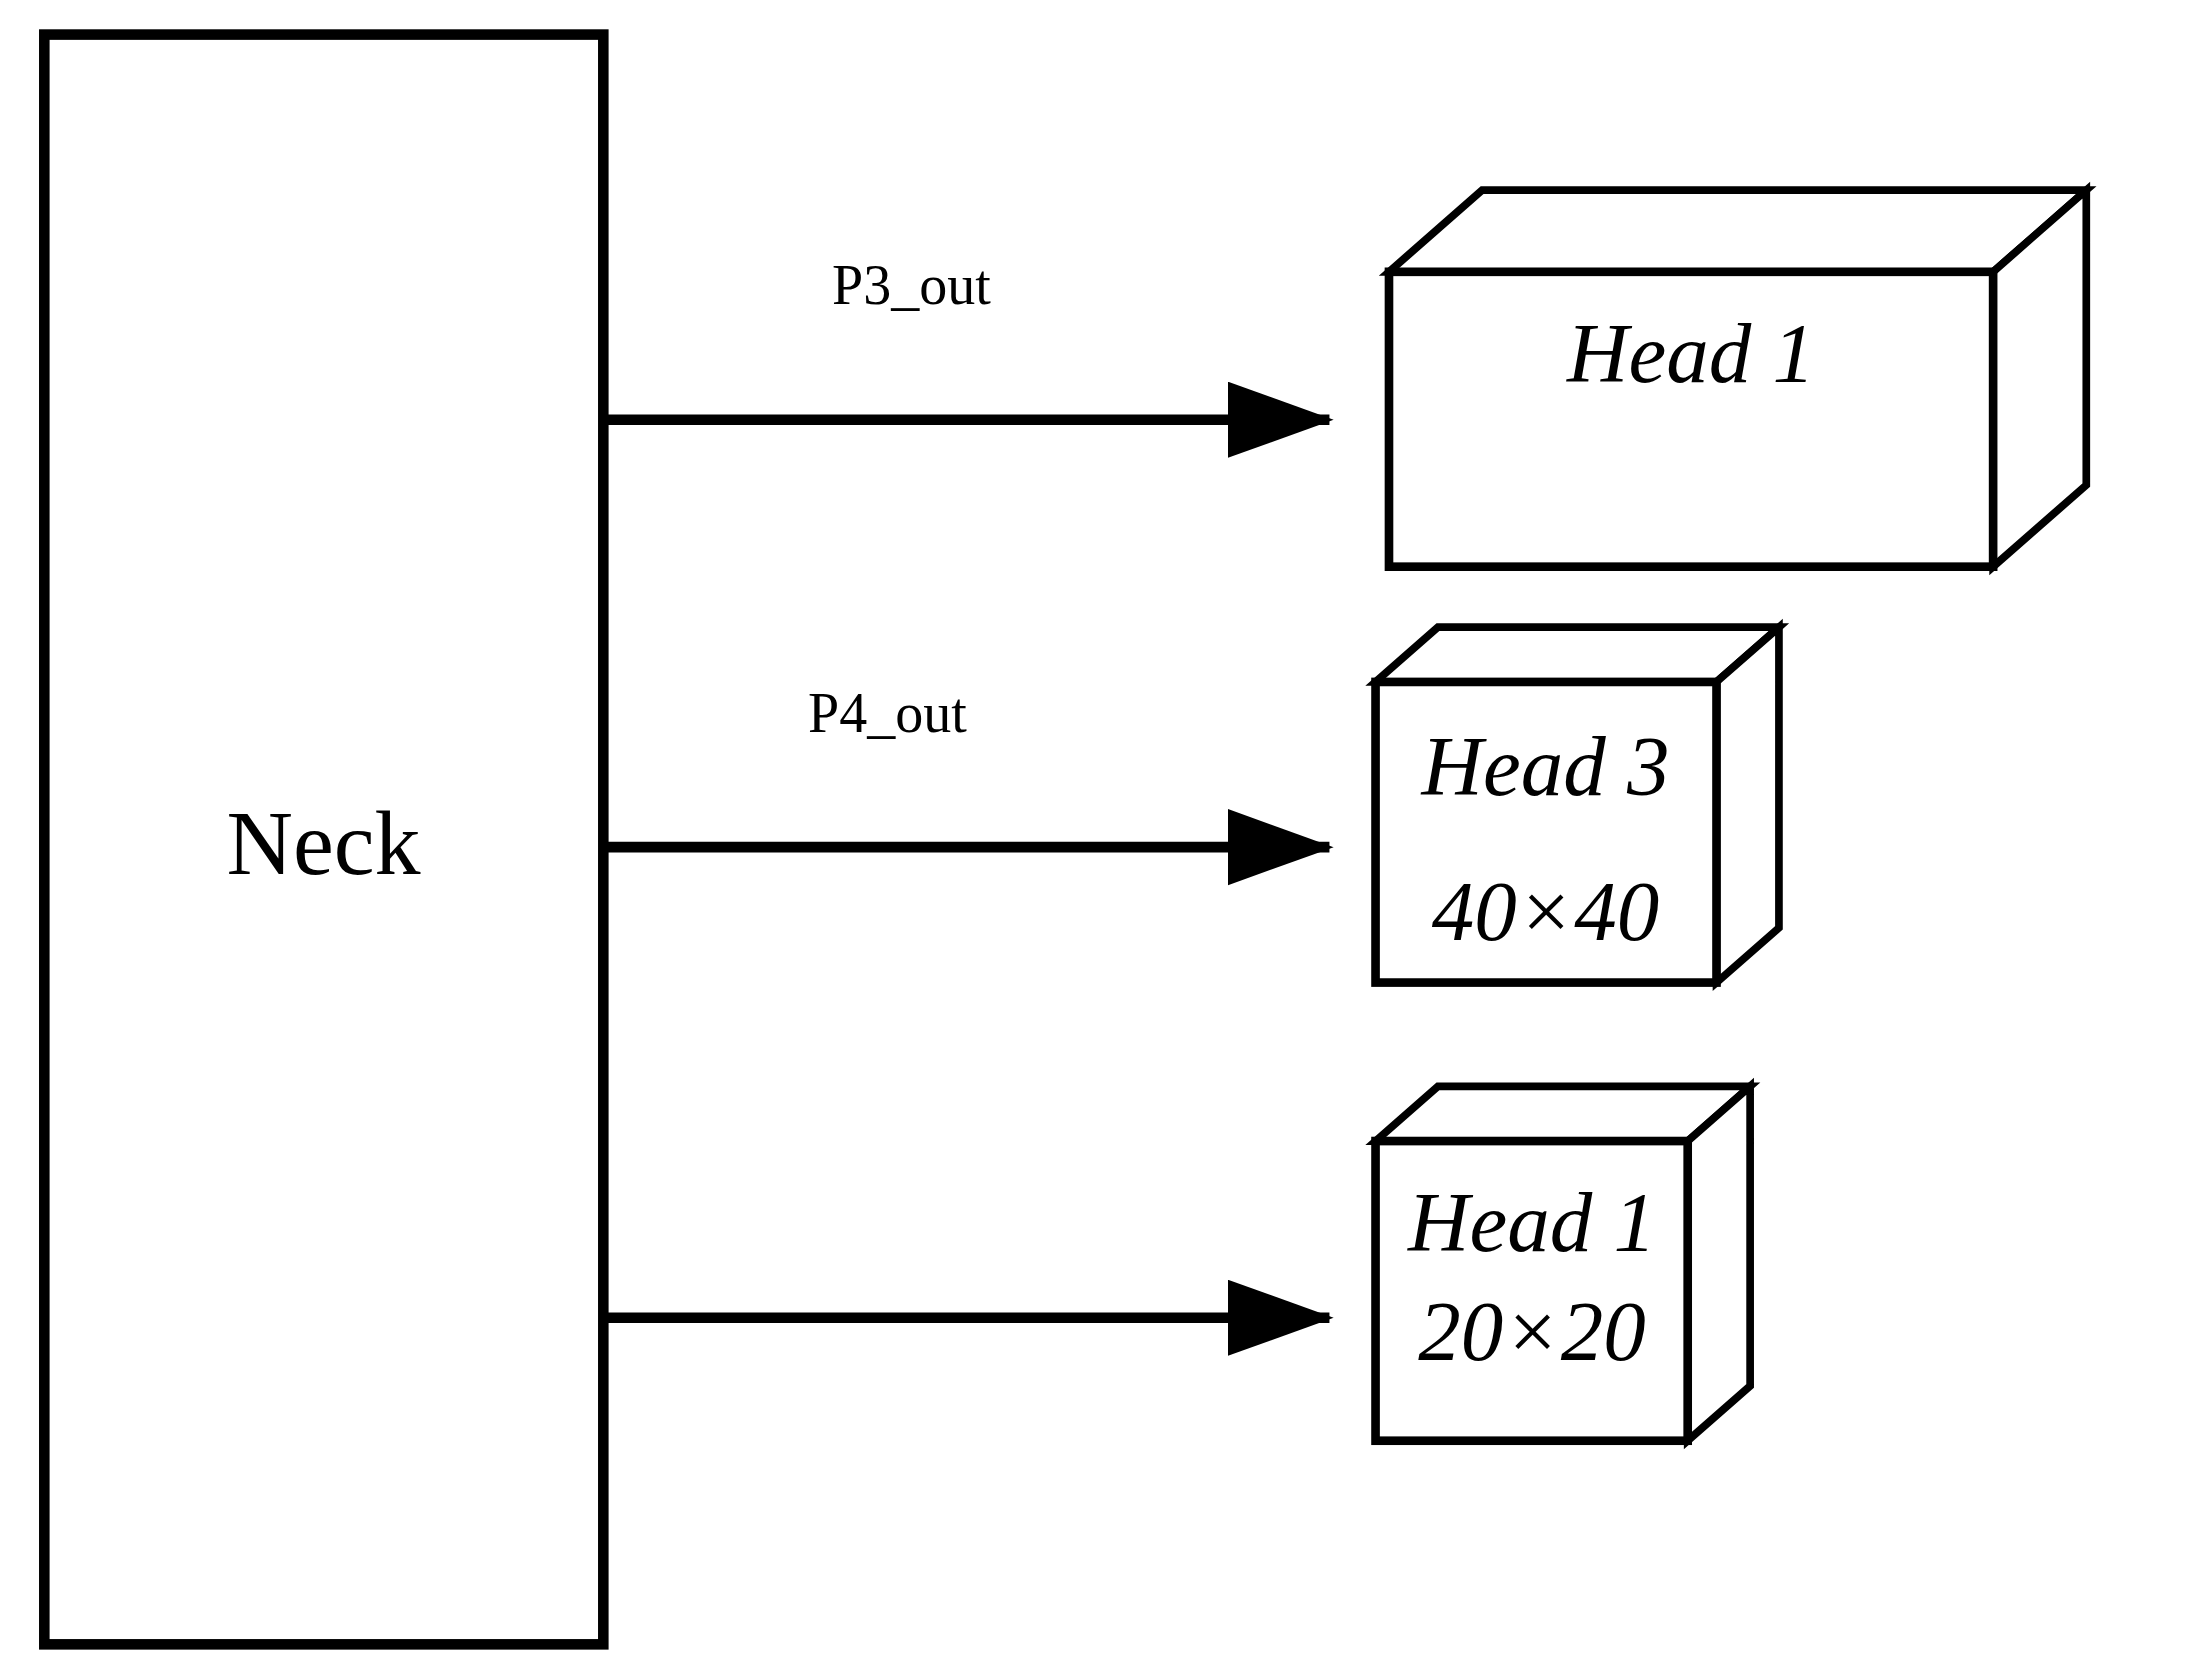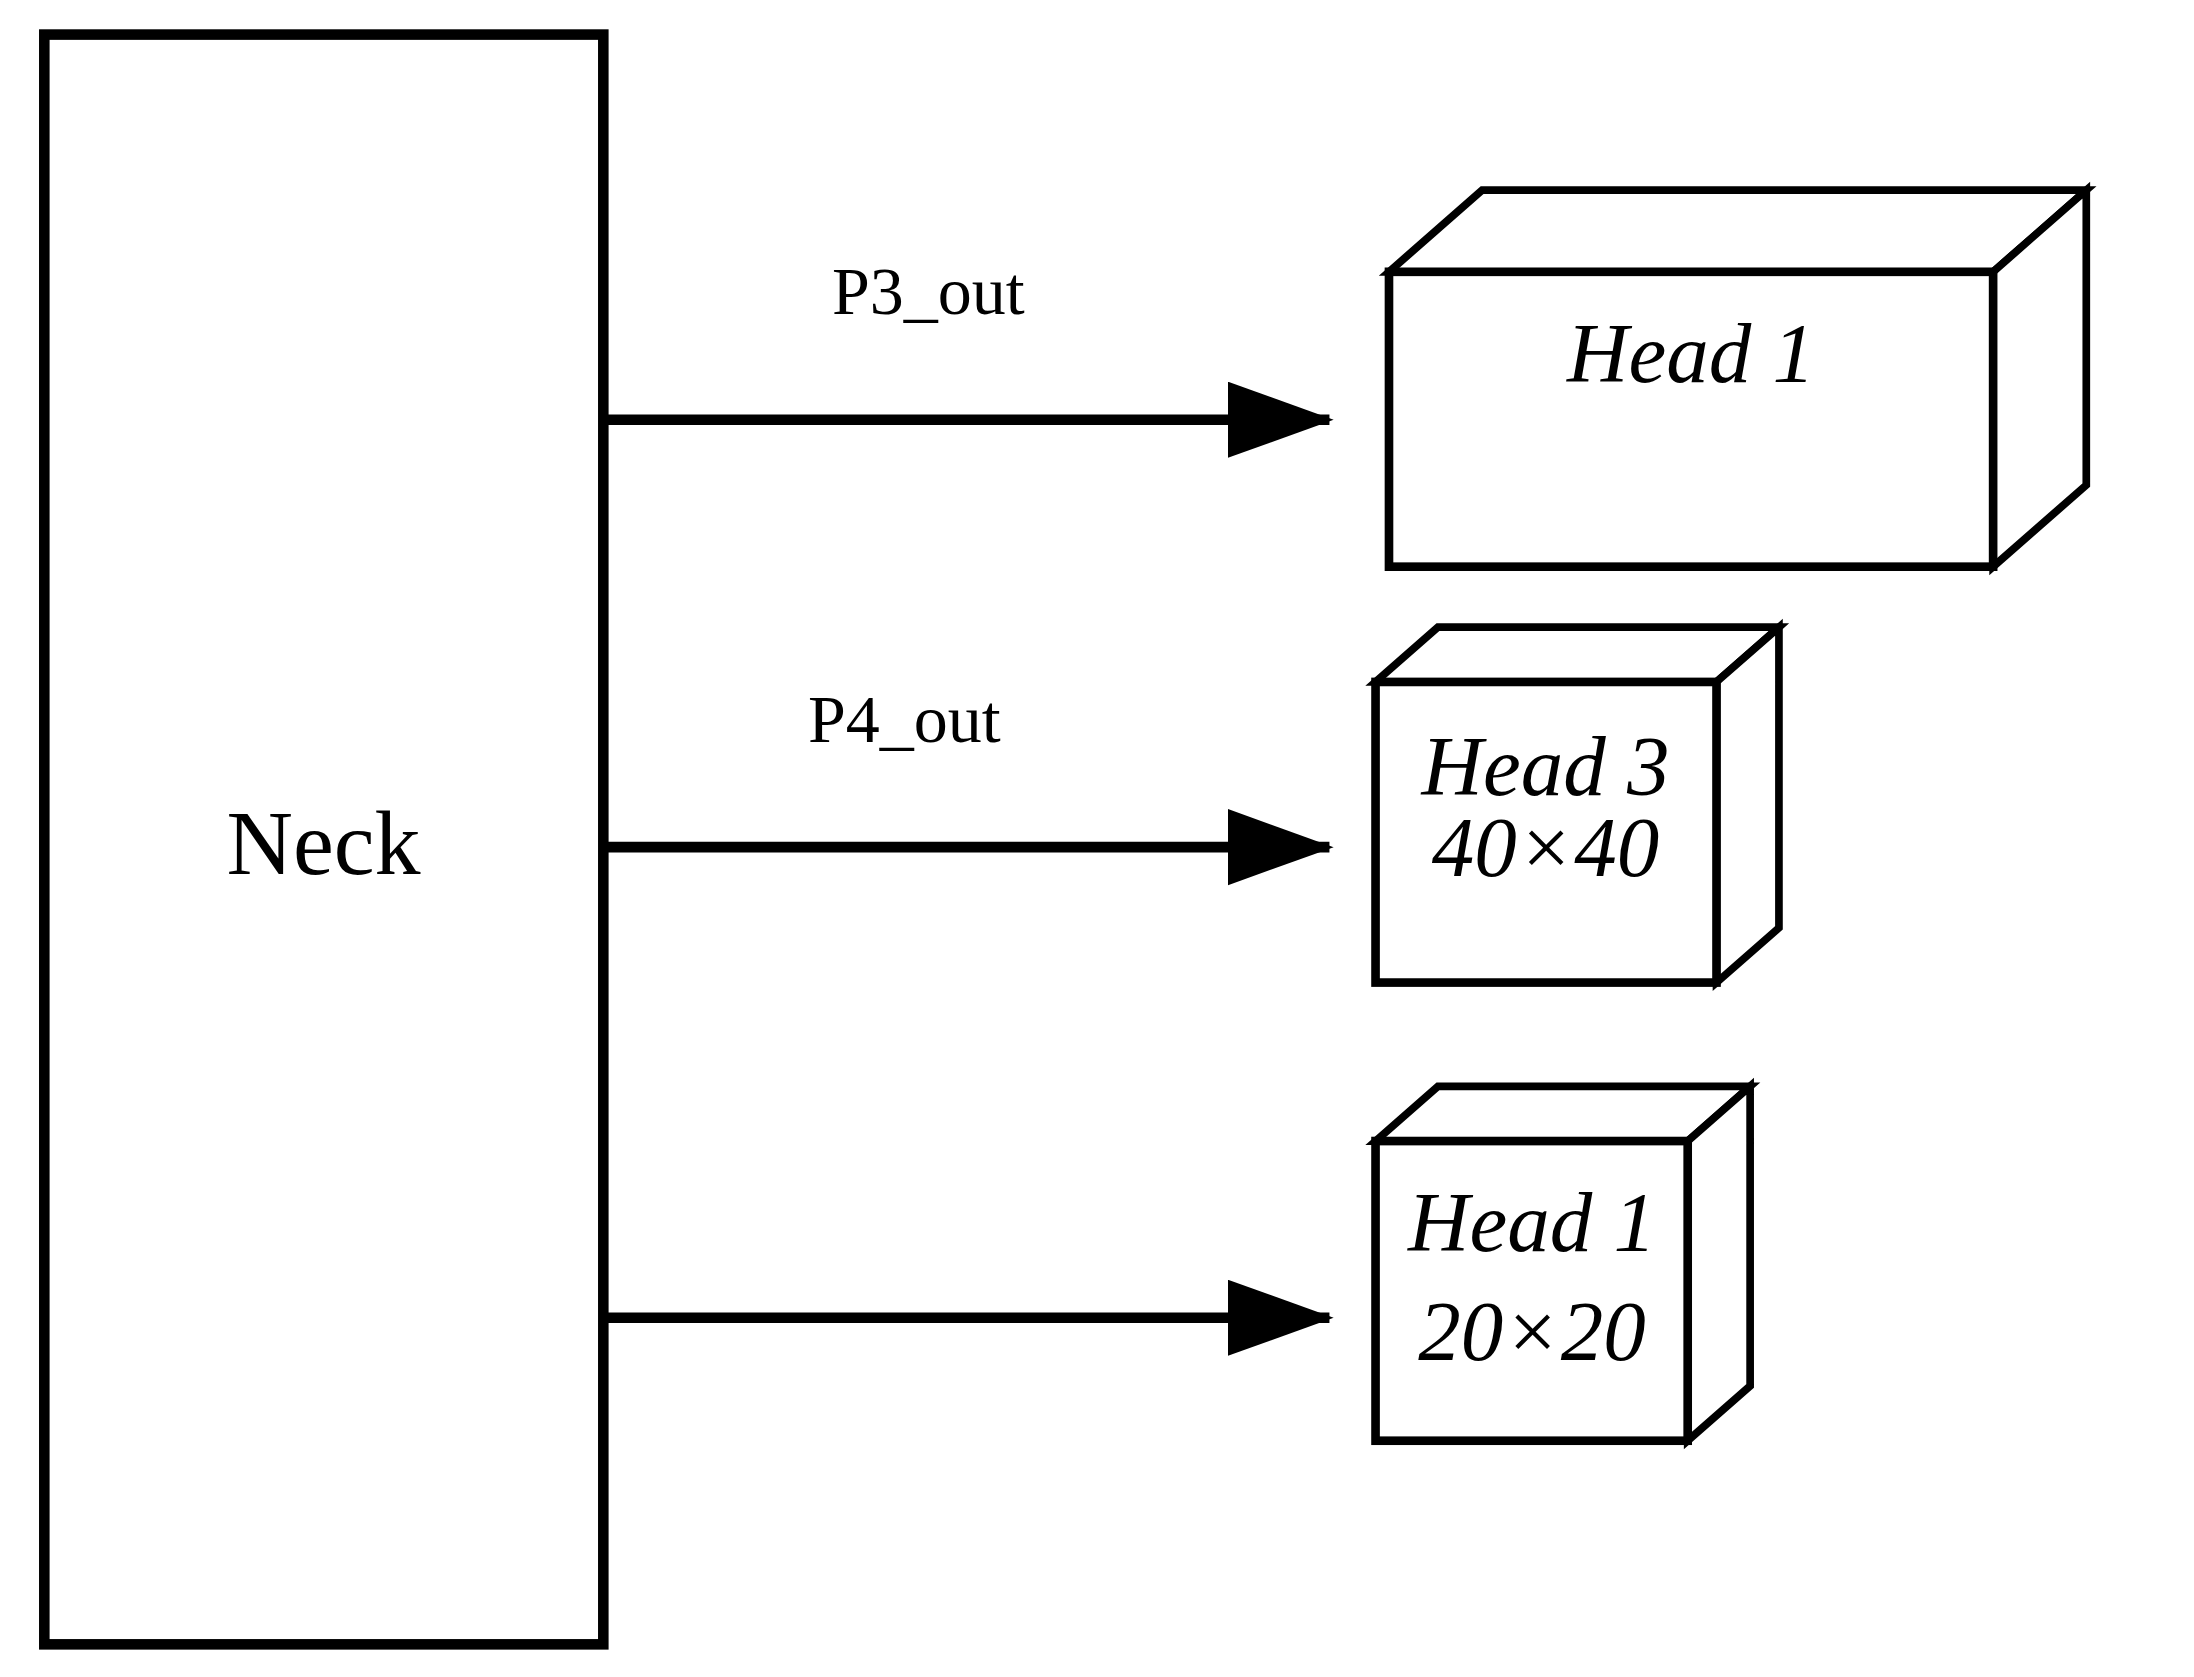--- a/index.html
+++ b/index.html
@@ -31,21 +31,21 @@
     user-select: none;
   }
   .neck-label {
     font-size: 92px;
     left: 44px;
     top: 797px;
     width: 559px;
     text-align: center;
   }
   .edge-label {
-    font-size: 68px;
+    font-size: 56px;
     text-align: right;
   }
   .head-label {
     font-size: 85px;
     text-align: center;
     line-height: 1.12;
     font-style: italic;
   }
 </style>
 </head>
@@ -98,19 +98,19 @@
   <div class="lbl neck-label">Neck</div>
 
   <div class="lbl edge-label" style="left:832px; top:257px;">P3_out</div>
 
   <div class="lbl edge-label" style="left:808px; top:685px;">P4_out</div>
 
 
   <div class="lbl head-label" style="left:1389px; top:306px; width:604px;">Head 1</div>
 
   <div class="lbl head-label" style="left:1356px; top:719px; width:379px;">Head 3</div>
-  <div class="lbl head-label" style="left:1356px; top:800px; width:379px;">40×40</div>
+  <div class="lbl head-label" style="left:1356px; top:864px; width:379px;">40×40</div>
 
   <div class="lbl head-label" style="left:1347px; top:1175px; width:370px;">Head 1</div>
   <div class="lbl head-label" style="left:1347px; top:1284px; width:370px;">20×20</div>
 
 </div>
 
 
 </body></html>

